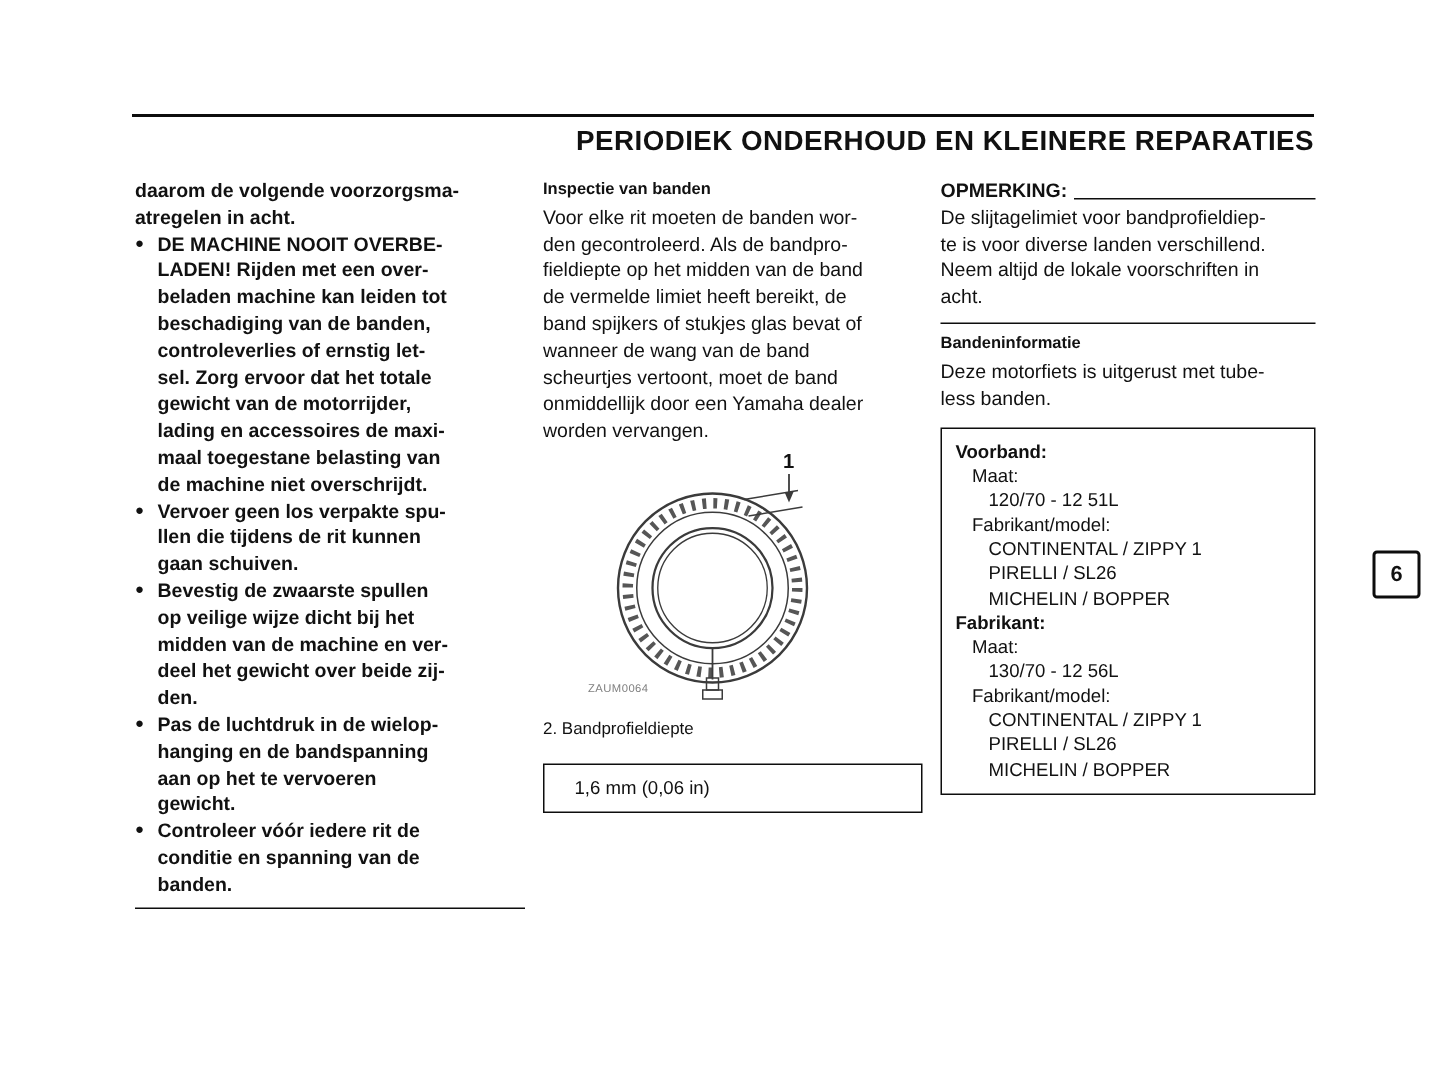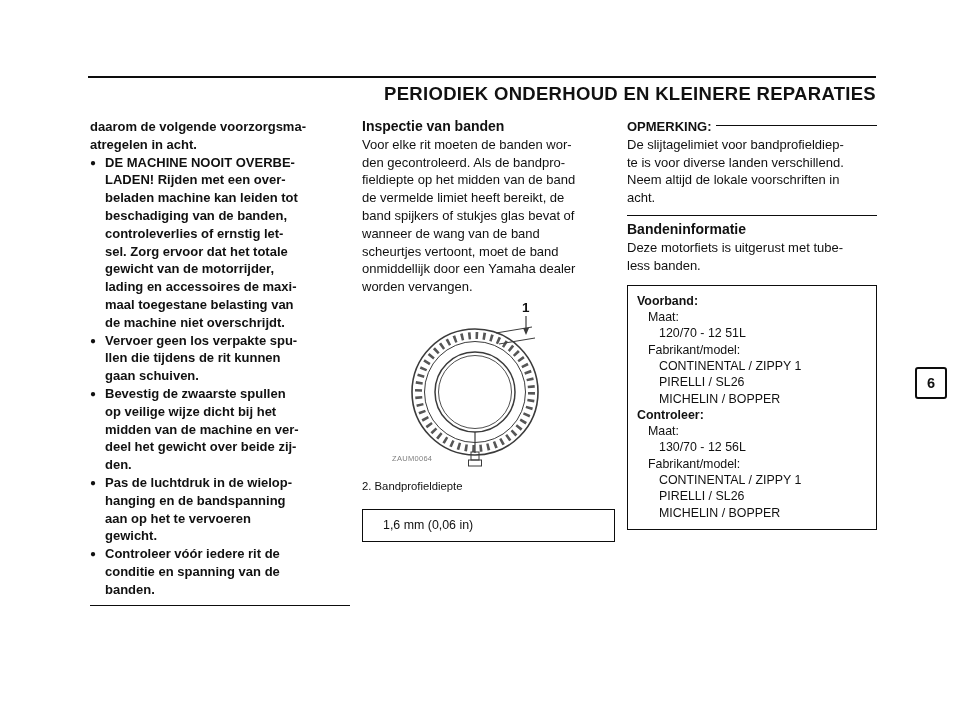--- a/index.html
+++ b/index.html
@@ -17,36 +17,36 @@
   .col-right{left:627px;width:250px;}
 
   .preline{white-space:pre-line;}
   .bullet{display:flex;}
   .bullet-marker{flex:0 0 15px;width:15px;font-size:10px;line-height:17.8px;}
   .bullet-text{flex:1;}
 
   .section-rule{height:1.6px;background:#0d0d0d;margin-top:6px;}
   .rule-thin{margin:8px 0 5px;height:1.4px;}
 
-  .col-heading{font-weight:700;font-size:14px;}
+  .col-heading{font-weight:700;font-size:11px;}
 
   .figure{position:relative;height:172px;margin-top:6px;}
   .tire-svg{position:absolute;left:18px;top:0;}
   .fig-label{position:absolute;left:160px;top:-3px;font-weight:700;font-size:13.5px;}
   .fig-code{position:absolute;left:30px;bottom:6px;font-size:7.5px;color:#808080;letter-spacing:.3px;}
   .fig-caption{font-size:11.3px;margin-top:4px;}
 
   .spec-box{border:1.4px solid #0d0d0d;padding:7px 9px 8px;margin-top:13px;
             font-size:12.4px;line-height:16.3px;}
   .bold{font-weight:700;}
   .ind1{padding-left:11px;}
   .ind2{padding-left:22px;}
   .tire-spec-box{margin-top:10px;}
 
-  .note-row{display:flex;align-items:center;font-weight:700;font-size:13px;}
+  .note-row{display:flex;align-items:flex-end;font-weight:700;font-size:13px;}
   .note-line{flex:1;border-bottom:1.6px solid #0d0d0d;margin-left:4px;margin-bottom:3px;}
 
   .chapter-tab{position:absolute;left:915px;top:367px;width:28px;height:28px;
                border:2px solid #0d0d0d;border-radius:3px;background:#fff;
                display:flex;align-items:center;justify-content:center;
                font-weight:700;font-size:14.5px;}
   .page-number{position:absolute;left:88px;top:632px;width:788px;text-align:right;font-size:15px;}
   .watermark{position:absolute;right:14px;top:674px;font-size:22px;color:#9a9a9a;}
 </style>
 </head>
@@ -159,21 +159,21 @@
 less banden.</div>
 
     <div class="spec-box tire-spec-box">
       <div class="bold">Voorband:</div>
       <div class="ind1">Maat:</div>
       <div class="ind2">120/70 - 12 51L</div>
       <div class="ind1">Fabrikant/model:</div>
       <div class="ind2">CONTINENTAL / ZIPPY 1</div>
       <div class="ind2">PIRELLI / SL26</div>
       <div class="ind2">MICHELIN / BOPPER</div>
-      <div class="bold">Controleer:</div>
+      <div class="bold">Fabrikant:</div>
       <div class="ind1">Maat:</div>
       <div class="ind2">130/70 - 12 56L</div>
       <div class="ind1">Fabrikant/model:</div>
       <div class="ind2">CONTINENTAL / ZIPPY 1</div>
       <div class="ind2">PIRELLI / SL26</div>
       <div class="ind2">MICHELIN / BOPPER</div>
     </div>
   </div>
 
   <div class="chapter-tab">

